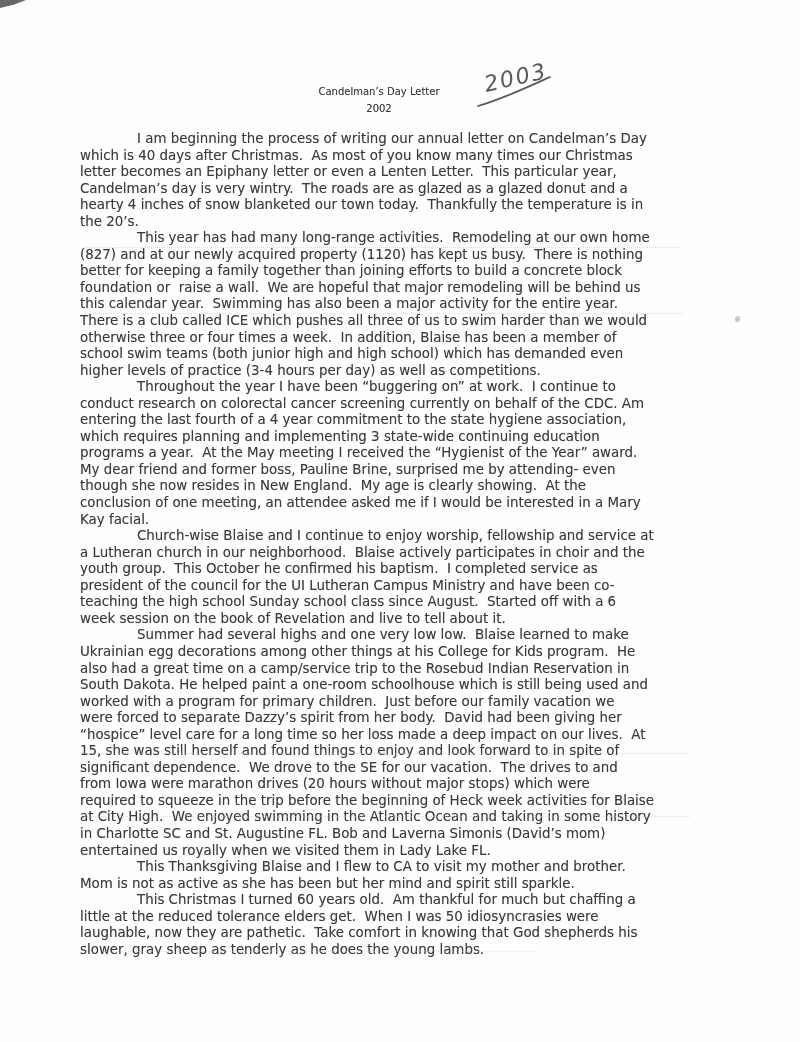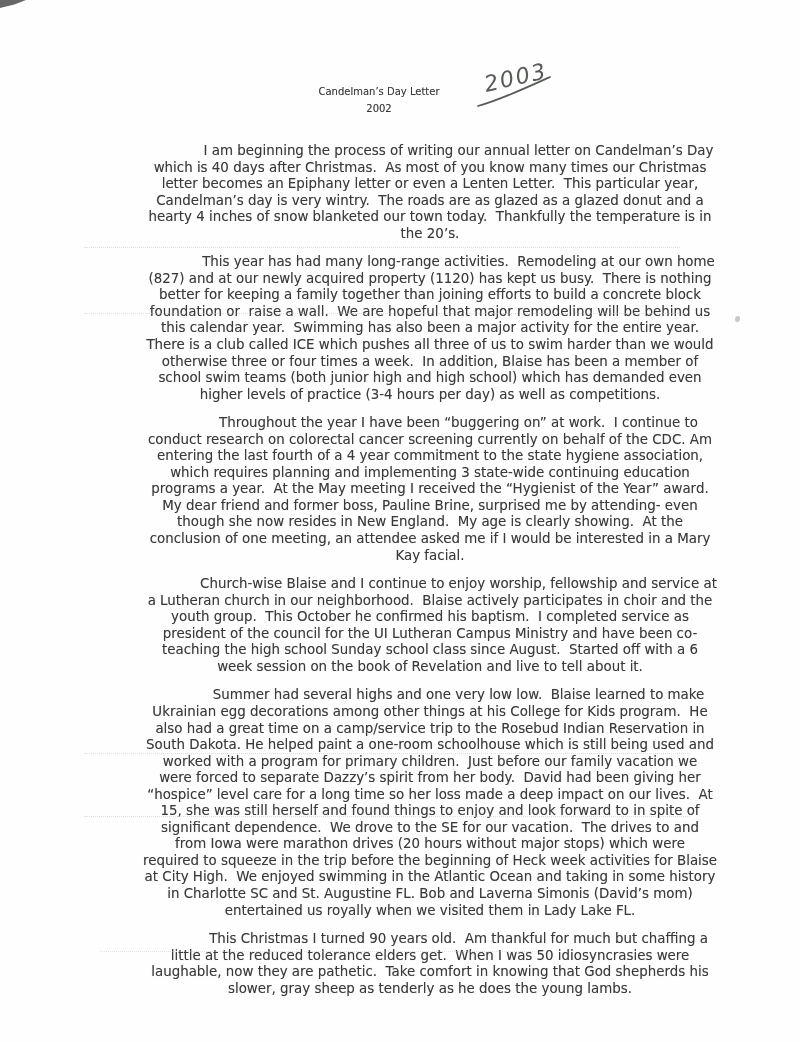--- a/index.html
+++ b/index.html
@@ -61,24 +61,23 @@
     position: absolute;
     left: 80px;
     top: 131px;
     width: 700px;
     font-size: 13.4px;
     line-height: 16.55px;
     color: #3a3a3a;
     text-shadow: 0 0 0.7px rgba(70,70,70,0.4);
   }
   .para {
-    margin: 12px;
+    margin: 0;
     white-space: pre-wrap;
     text-indent: 57px;
-    text-align: center;
   }
   
   .scan-echo {
     position: absolute;
     height: 0;
     border-top: 1px dotted #c6c6c6;
     opacity: 0.55;
   }
   .echo-1 { left: 84px;  top: 247px; width: 596px; }
   .echo-2 { left: 84px;  top: 313px; width: 600px; }
@@ -151,21 +150,23 @@
 worked with a program for primary children.  Just before our family vacation we
 were forced to separate Dazzy’s spirit from her body.  David had been giving her
 “hospice” level care for a long time so her loss made a deep impact on our lives.  At
 15, she was still herself and found things to enjoy and look forward to in spite of
 significant dependence.  We drove to the SE for our vacation.  The drives to and
 from Iowa were marathon drives (20 hours without major stops) which were
 required to squeeze in the trip before the beginning of Heck week activities for Blaise
 at City High.  We enjoyed swimming in the Atlantic Ocean and taking in some history
 in Charlotte SC and St. Augustine FL. Bob and Laverna Simonis (David’s mom)
 entertained us royally when we visited them in Lady Lake FL.</p>
-      <p class="para">This Christmas I turned 90 years old.  Am thankful for much but chaffing a
+      <p class="para">This Thanksgiving Blaise and I flew to CA to visit my mother and brother.
+Mom is not as active as she has been but her mind and spirit still sparkle.</p>
+      <p class="para">This Christmas I turned 60 years old.  Am thankful for much but chaffing a
 little at the reduced tolerance elders get.  When I was 50 idiosyncrasies were
 laughable, now they are pathetic.  Take comfort in knowing that God shepherds his
 slower, gray sheep as tenderly as he does the young lambs.</p>
     </div>
 
   <div class="scan-echo echo-1"></div>
   <div class="scan-echo echo-2"></div>
   <div class="scan-echo echo-3"></div>
   <div class="scan-echo echo-4"></div>
   <div class="scan-echo echo-5"></div>

